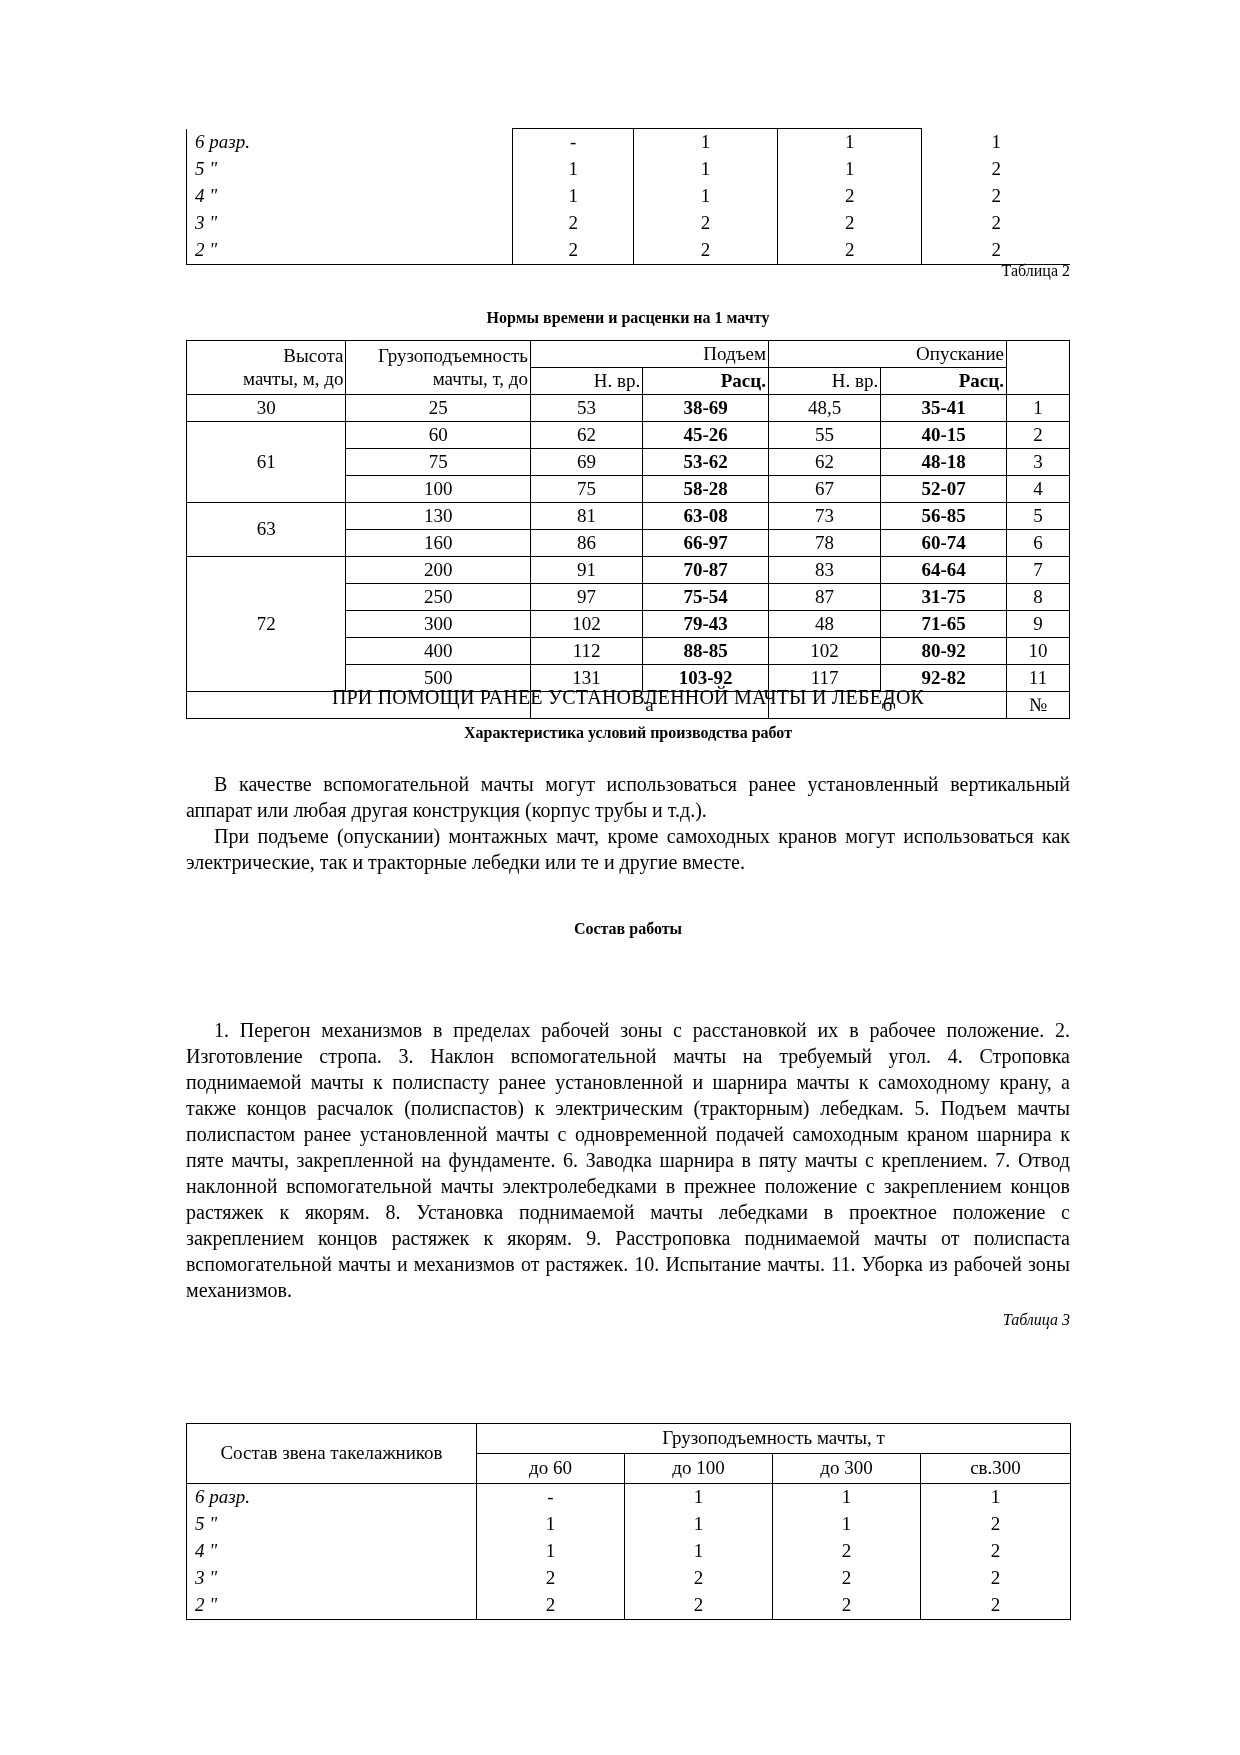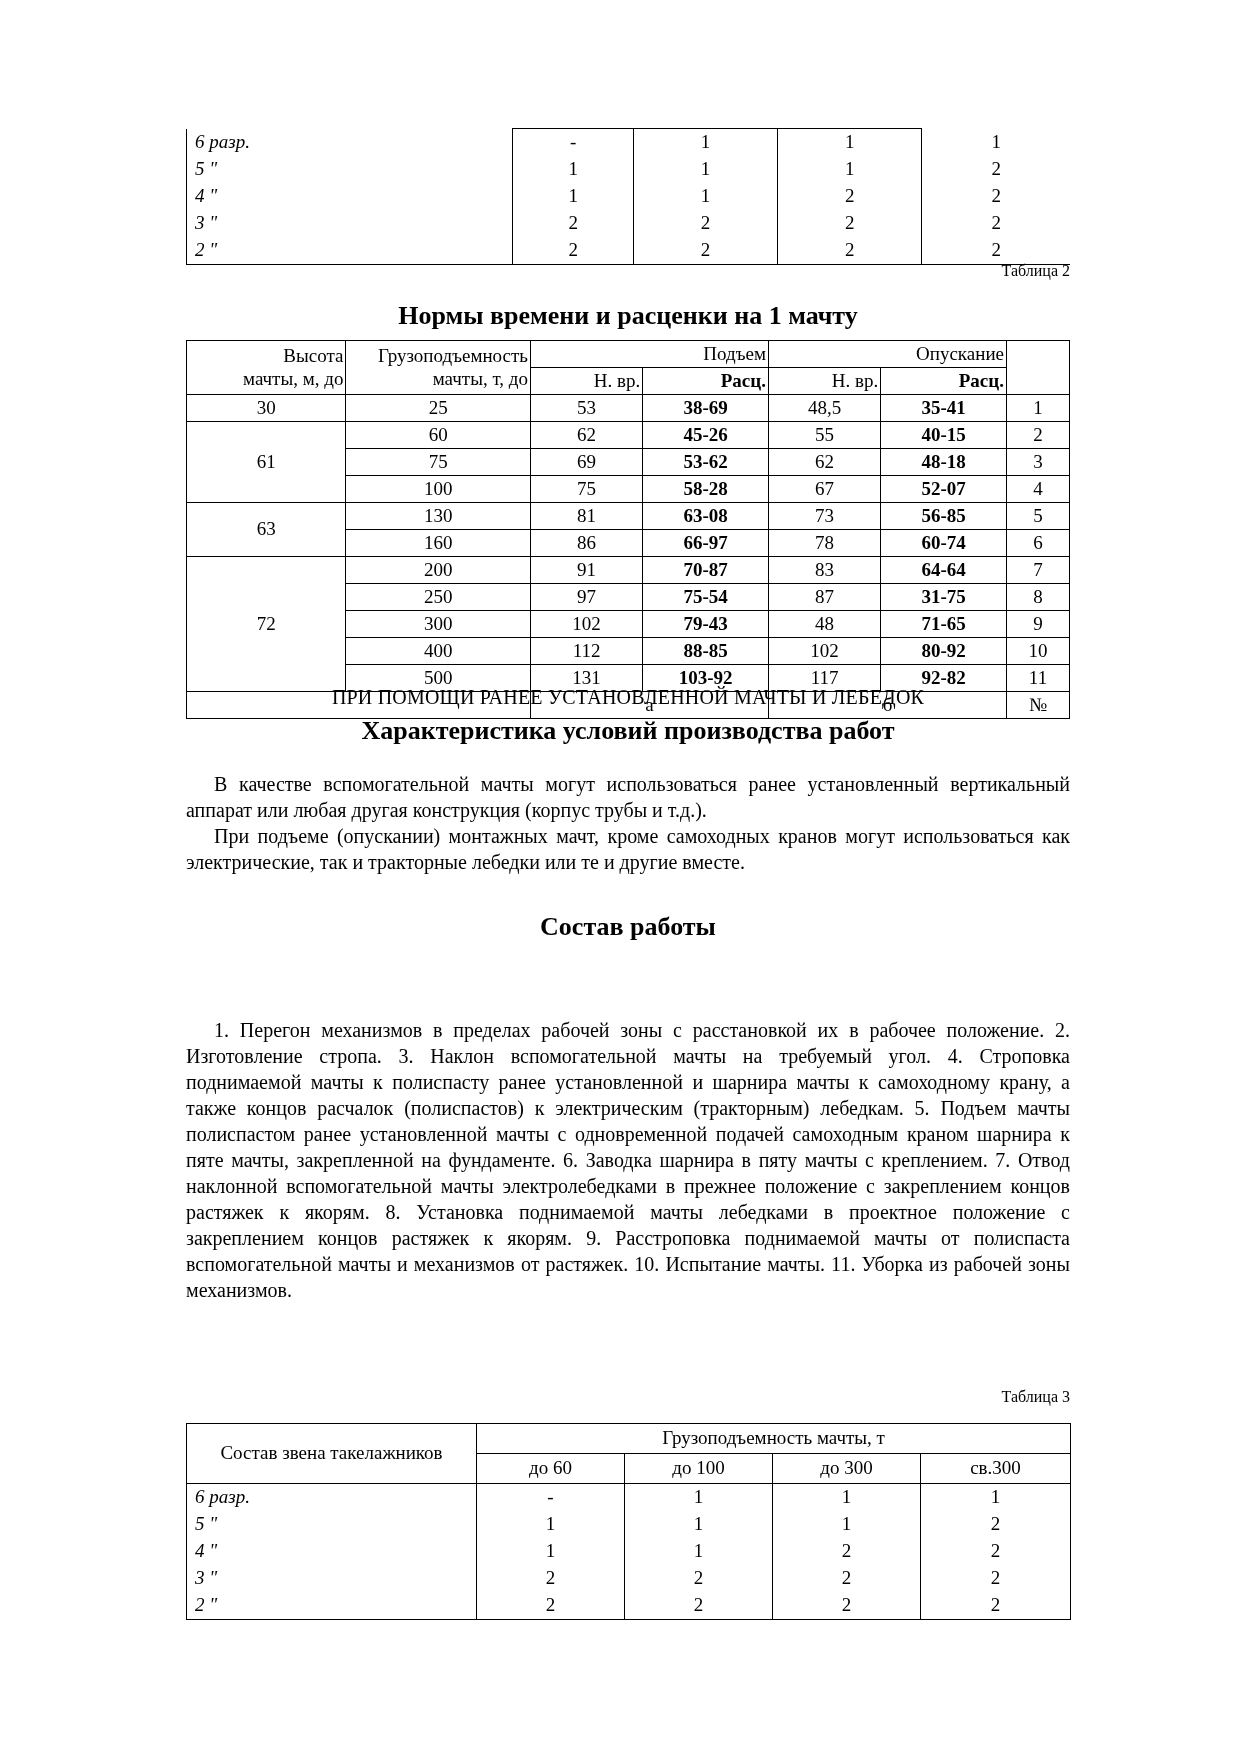--- a/index.html
+++ b/index.html
@@ -82,22 +82,22 @@
 
   
   .table-caption {
     text-align: right;
     font-size: 16px;
     margin: 0;
   }
   .centered-bold {
     text-align: center;
     font-weight: bold;
-    font-size: 26px;
-    margin: 4px;
+    font-size: 16px;
+    margin: 12px;
   }
   .centered-plain {
     text-align: center;
     font-size: 20px;
     margin: 16px;
     letter-spacing: 0.2px;
   }
 
   
   .tbl-norms {
@@ -355,21 +355,21 @@
   </div>
 
   <div class="blk" style="top:908px;">
     <p class="centered-bold">Состав работы</p>
   </div>
 
   <div class="blk" style="top:1017px;">
     <p class="body">1. Перегон механизмов в пределах рабочей зоны с расстановкой их в рабочее положение. 2. Изготовление стропа. 3. Наклон вспомогательной мачты на требуемый угол. 4. Строповка поднимаемой мачты к полиспасту ранее установленной и шарнира мачты к самоходному крану, а также концов расчалок (полиспастов) к электрическим (тракторным) лебедкам. 5. Подъем мачты полиспастом ранее установленной мачты с одновременной подачей самоходным краном шарнира к пяте мачты, закрепленной на фундаменте. 6. Заводка шарнира в пяту мачты с креплением. 7. Отвод наклонной вспомогательной мачты электролебедками в прежнее положение с закреплением концов растяжек к якорям. 8. Установка поднимаемой мачты лебедками в проектное положение с закреплением концов растяжек к якорям. 9. Расстроповка поднимаемой мачты от полиспаста  вспомогательной мачты и механизмов от растяжек. 10. Испытание мачты. 11. Уборка из рабочей зоны механизмов.</p>
   </div>
 
-  <div class="blk" style="top:1388px;">
+  <div class="blk" style="top:1311px;font-style:italic;">
     <p class="table-caption">Таблица 3</p>
   </div>
 
   <table class="tbl-crew">
     <colgroup>
       <col style="width:290px">
       <col style="width:148px">
       <col style="width:148px">
       <col style="width:148px">
       <col style="width:150px">

